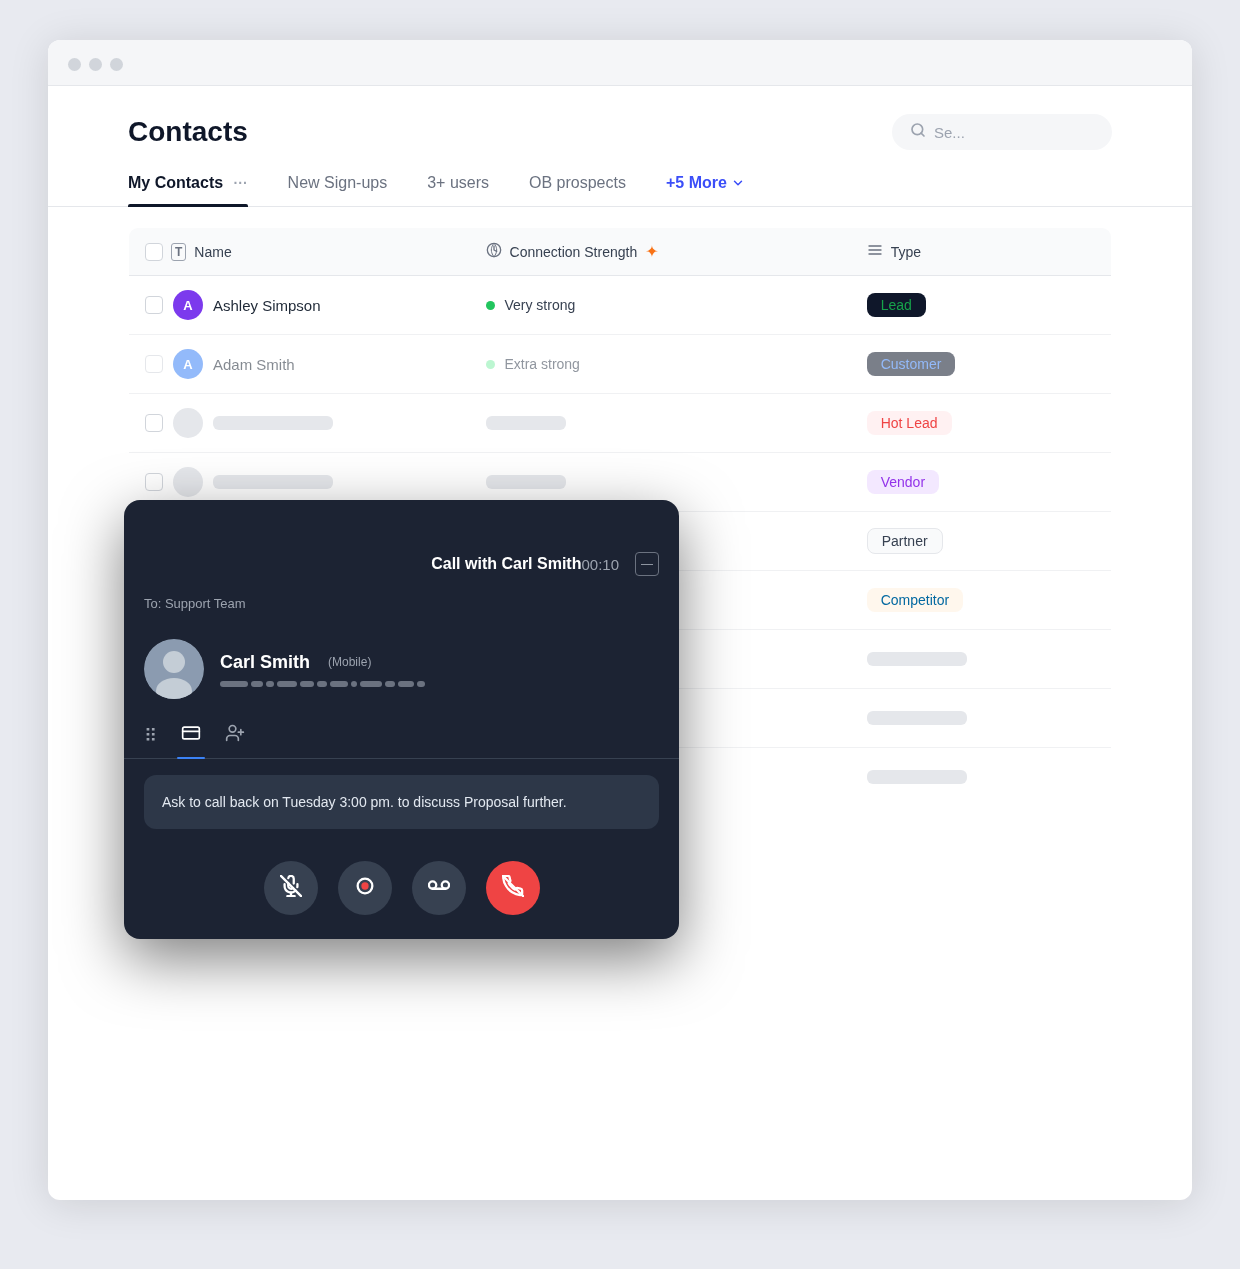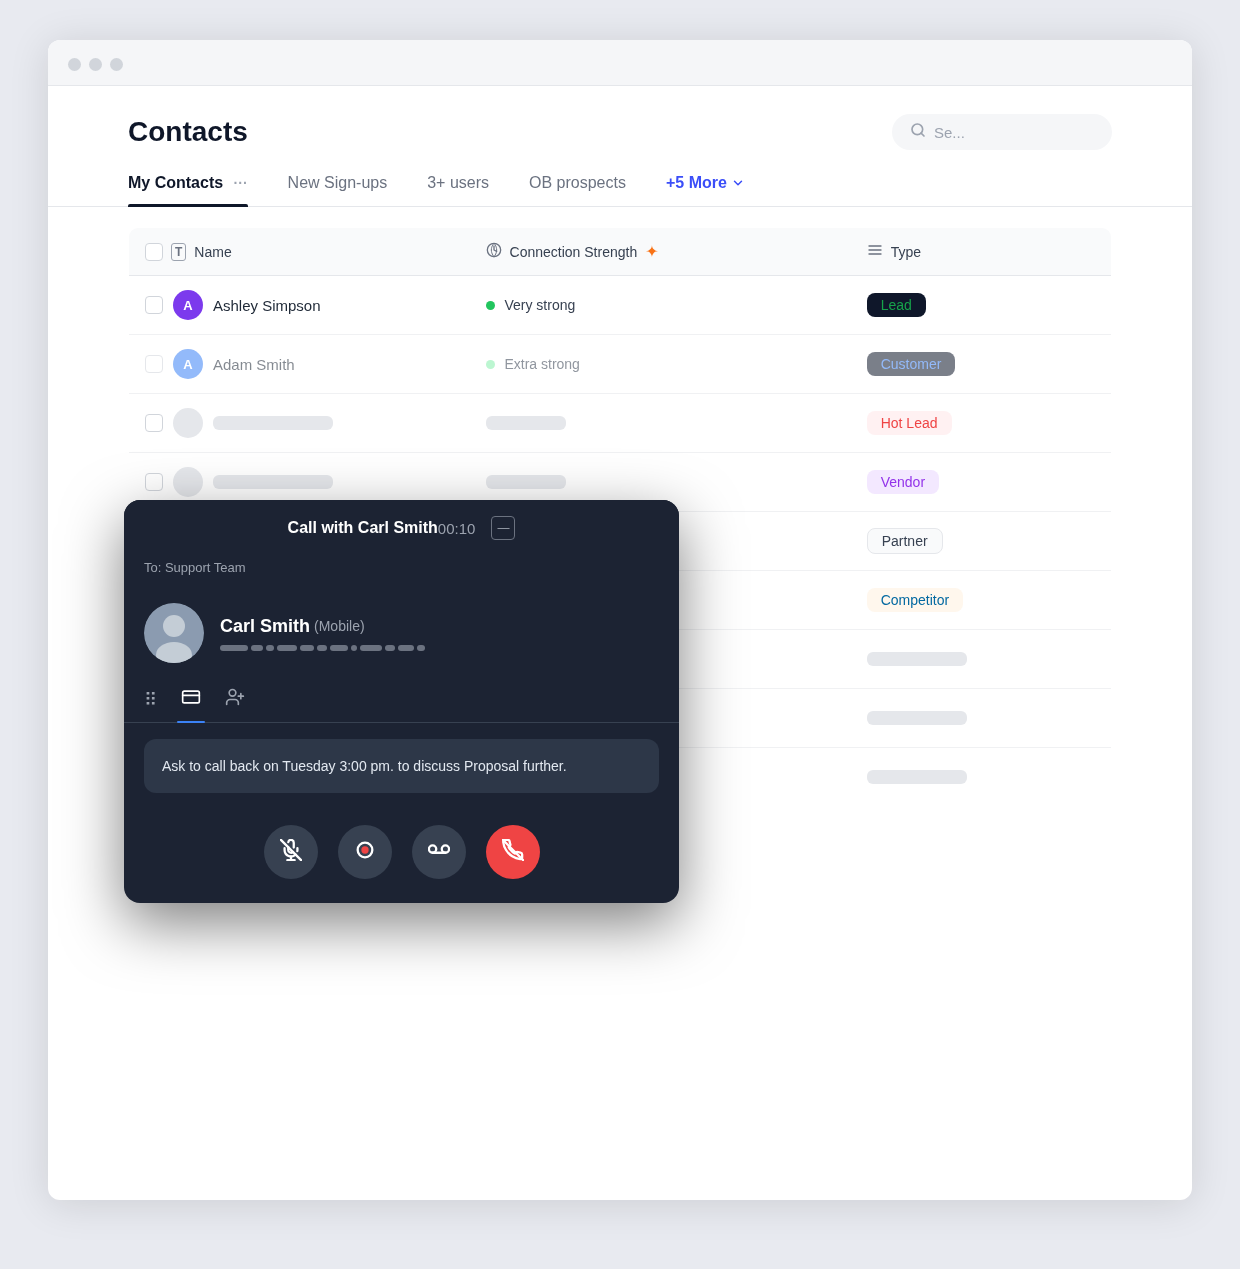--- a/index.html
+++ b/index.html
@@ -257,23 +257,24 @@
       background: #1c2333;
       border-radius: 16px;
       overflow: hidden;
       box-shadow: 0 20px 60px rgba(0,0,0,0.5);
       z-index: 10;
     }
 
     .call-header {
       display: flex;
       align-items: center;
-      justify-content: center;
+      justify-content: flex-end;
       padding: 16px 20px;
       background: #1c2333;
+      margin-top: 36px;
     }
 
     .call-title {
       font-size: 16px;
       font-weight: 600;
       color: #fff;
     }
 
     .call-timer {
       font-size: 15px;
@@ -316,23 +317,23 @@
       flex-shrink: 0;
     }
 
     .call-person-name {
       font-size: 18px;
       font-weight: 700;
       color: #fff;
     }
 
     .call-person-sub {
-      font-size: 14px;
+      font-size: 12px;
       color: #9ca3af;
-      margin-left: 4px;
+      margin-left: 18px;
     }
 
     .call-waveform {
       display: flex;
       align-items: center;
       gap: 3px;
       margin-top: 8px;
     }
 
     .wave-bar {

